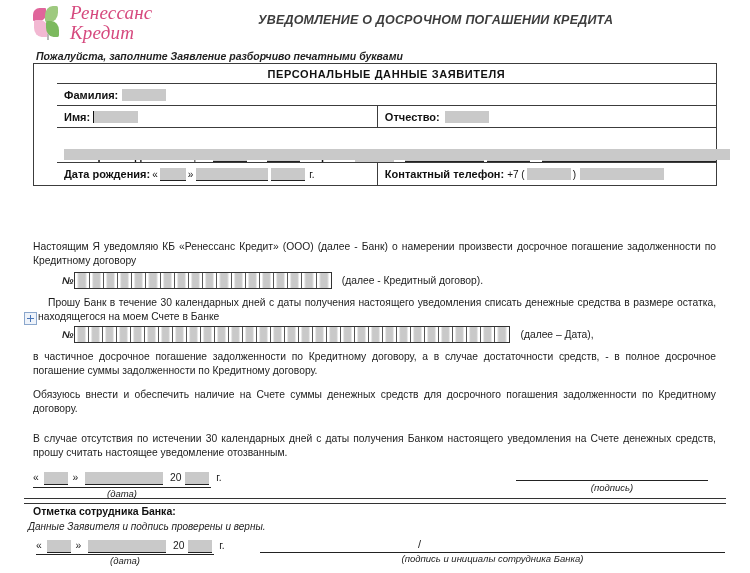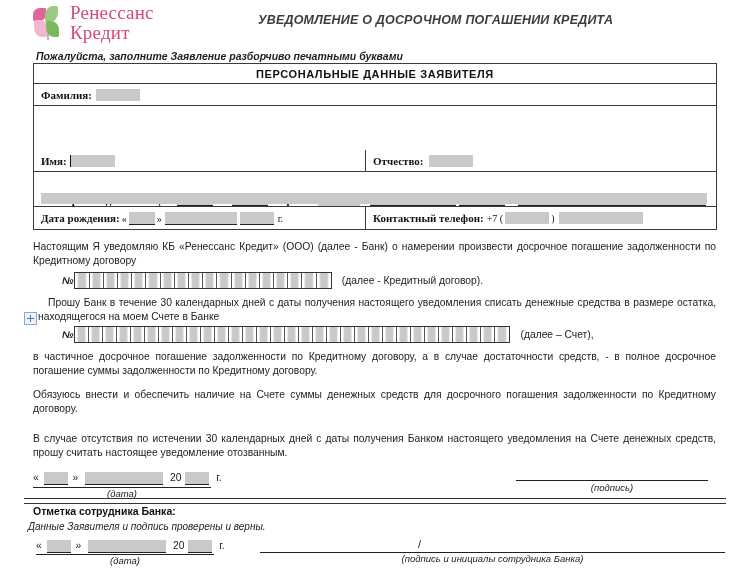--- a/index.html
+++ b/index.html
@@ -53,20 +53,21 @@
   .logo-stem {
     position: absolute;
     left: 14px; top: 28px;
     width: 2px; height: 6px;
     background: #b8b8b8;
   }
   .logo-text {
     line-height: 1.0;
     font-family: "Liberation Serif", "DejaVu Serif", serif;
     color: #d6497e;
+    font-style: italic;
   }
   .logo-text .l-top {
     font-size: 19px;
     letter-spacing: 0.2px;
     display: block;
   }
   .logo-text .l-bot {
     font-size: 19px;
     letter-spacing: 0.2px;
     display: block;
@@ -94,20 +95,21 @@
   }
 
   
   .ptable {
     position: absolute;
     left: 33px; top: 63px;
     width: 684px;
     border: 1.5px solid #3c3c3c;
     box-sizing: border-box;
     background: #fff;
+    padding-left: 23px;
   }
   .prow {
     display: flex;
     border-bottom: 1.5px solid #3c3c3c;
     box-sizing: border-box;
     position: relative;
   }
   .prow:last-child { border-bottom: none; }
   .prow.title-row {
     justify-content: center;
@@ -121,21 +123,20 @@
     color: #111;
   }
   .cell {
     display: flex;
     align-items: center;
     padding: 0 0 0 7px;
     box-sizing: border-box;
     height: 100%;
     font-size: 11px;
     white-space: nowrap;
-    font-family: Liberation Serif, serif;
   }
   .cell.divider { border-left: 1.5px solid #3c3c3c; }
   .lbl {
     font-weight: bold;
     font-size: 11px;
     color: #111;
   }
   .lbl-reg {
     font-weight: normal;
     font-size: 10px;
@@ -143,21 +144,21 @@
   }
   .gfield {
     background: #c9c9c9;
     height: 12px;
     display: inline-block;
     vertical-align: middle;
   }
   .gfield.ul { border-bottom: 1.2px solid #222; }
 
   .row-fam   { height: 22px; }
-  .row-name  { height: 22px; margin-top: 44px; }
+  .row-name  { height: 22px; }
   .row-pass  { height: 35px; }
   .row-birth { height: 22px; }
   .row-addr  { height: 32px; }
 
   .caret {
     display: inline-block;
     width: 1px;
     height: 12px;
     background: #111;
     vertical-align: middle;
@@ -444,21 +445,21 @@
         <span class="bx"></span>
         <span class="bx"></span>
         <span class="bx"></span>
         <span class="bx"></span>
         <span class="bx"></span>
         <span class="bx"></span>
         <span class="bx"></span>
         <span class="bx"></span>
         <span class="bx"></span>
       </span>
-    <span class="after-note">(далее – Счет),</span>
+    <span class="after-note">(далее – Дата),</span>
   </div>
 
   <div class="body-txt p4">Обязуюсь внести и обеспечить наличие на Счете суммы денежных средств для досрочного погашения задолженности по Кредитному договору.</div>
   <div class="body-txt p3">в частичное досрочное погашение задолженности по Кредитному договору, а в случае достаточности средств, - в полное досрочное погашение суммы задолженности по Кредитному договору.</div>
   <div class="body-txt p5">В случае отсутствия по истечении 30 календарных дней с даты получения Банком настоящего уведомления на Счете денежных средств, прошу считать настоящее уведомление отозванным.</div>
 
   <div class="sig-date" style="left:33px; top:472px;">
     <span>«</span>
     <span class="gfield ul" style="width:24px;margin-left:2px;"></span>
     <span style="margin-left:2px;">»</span>

